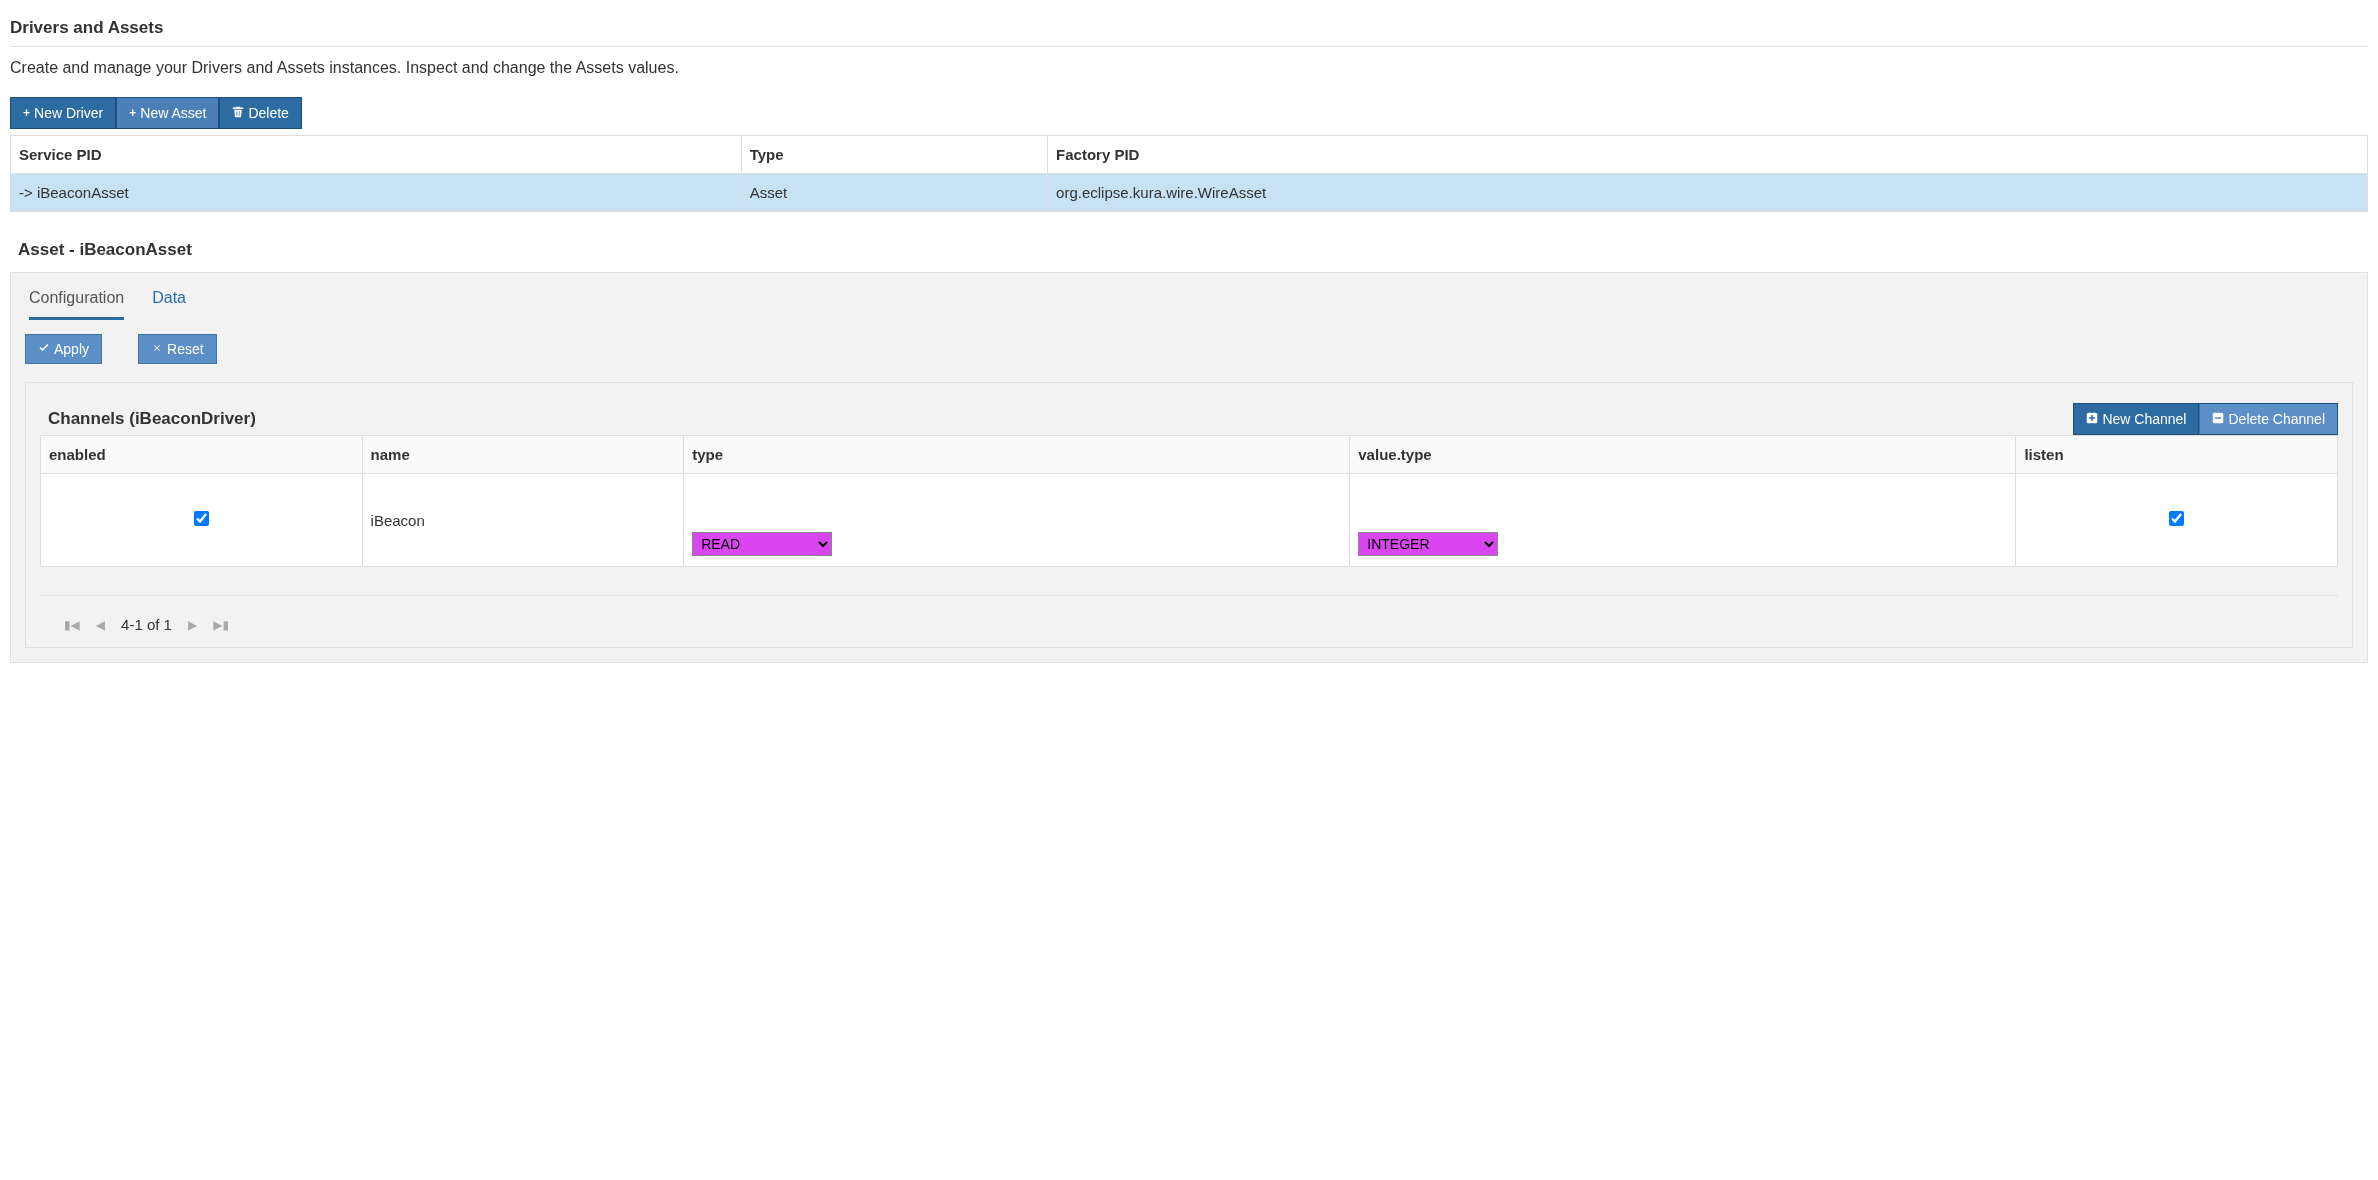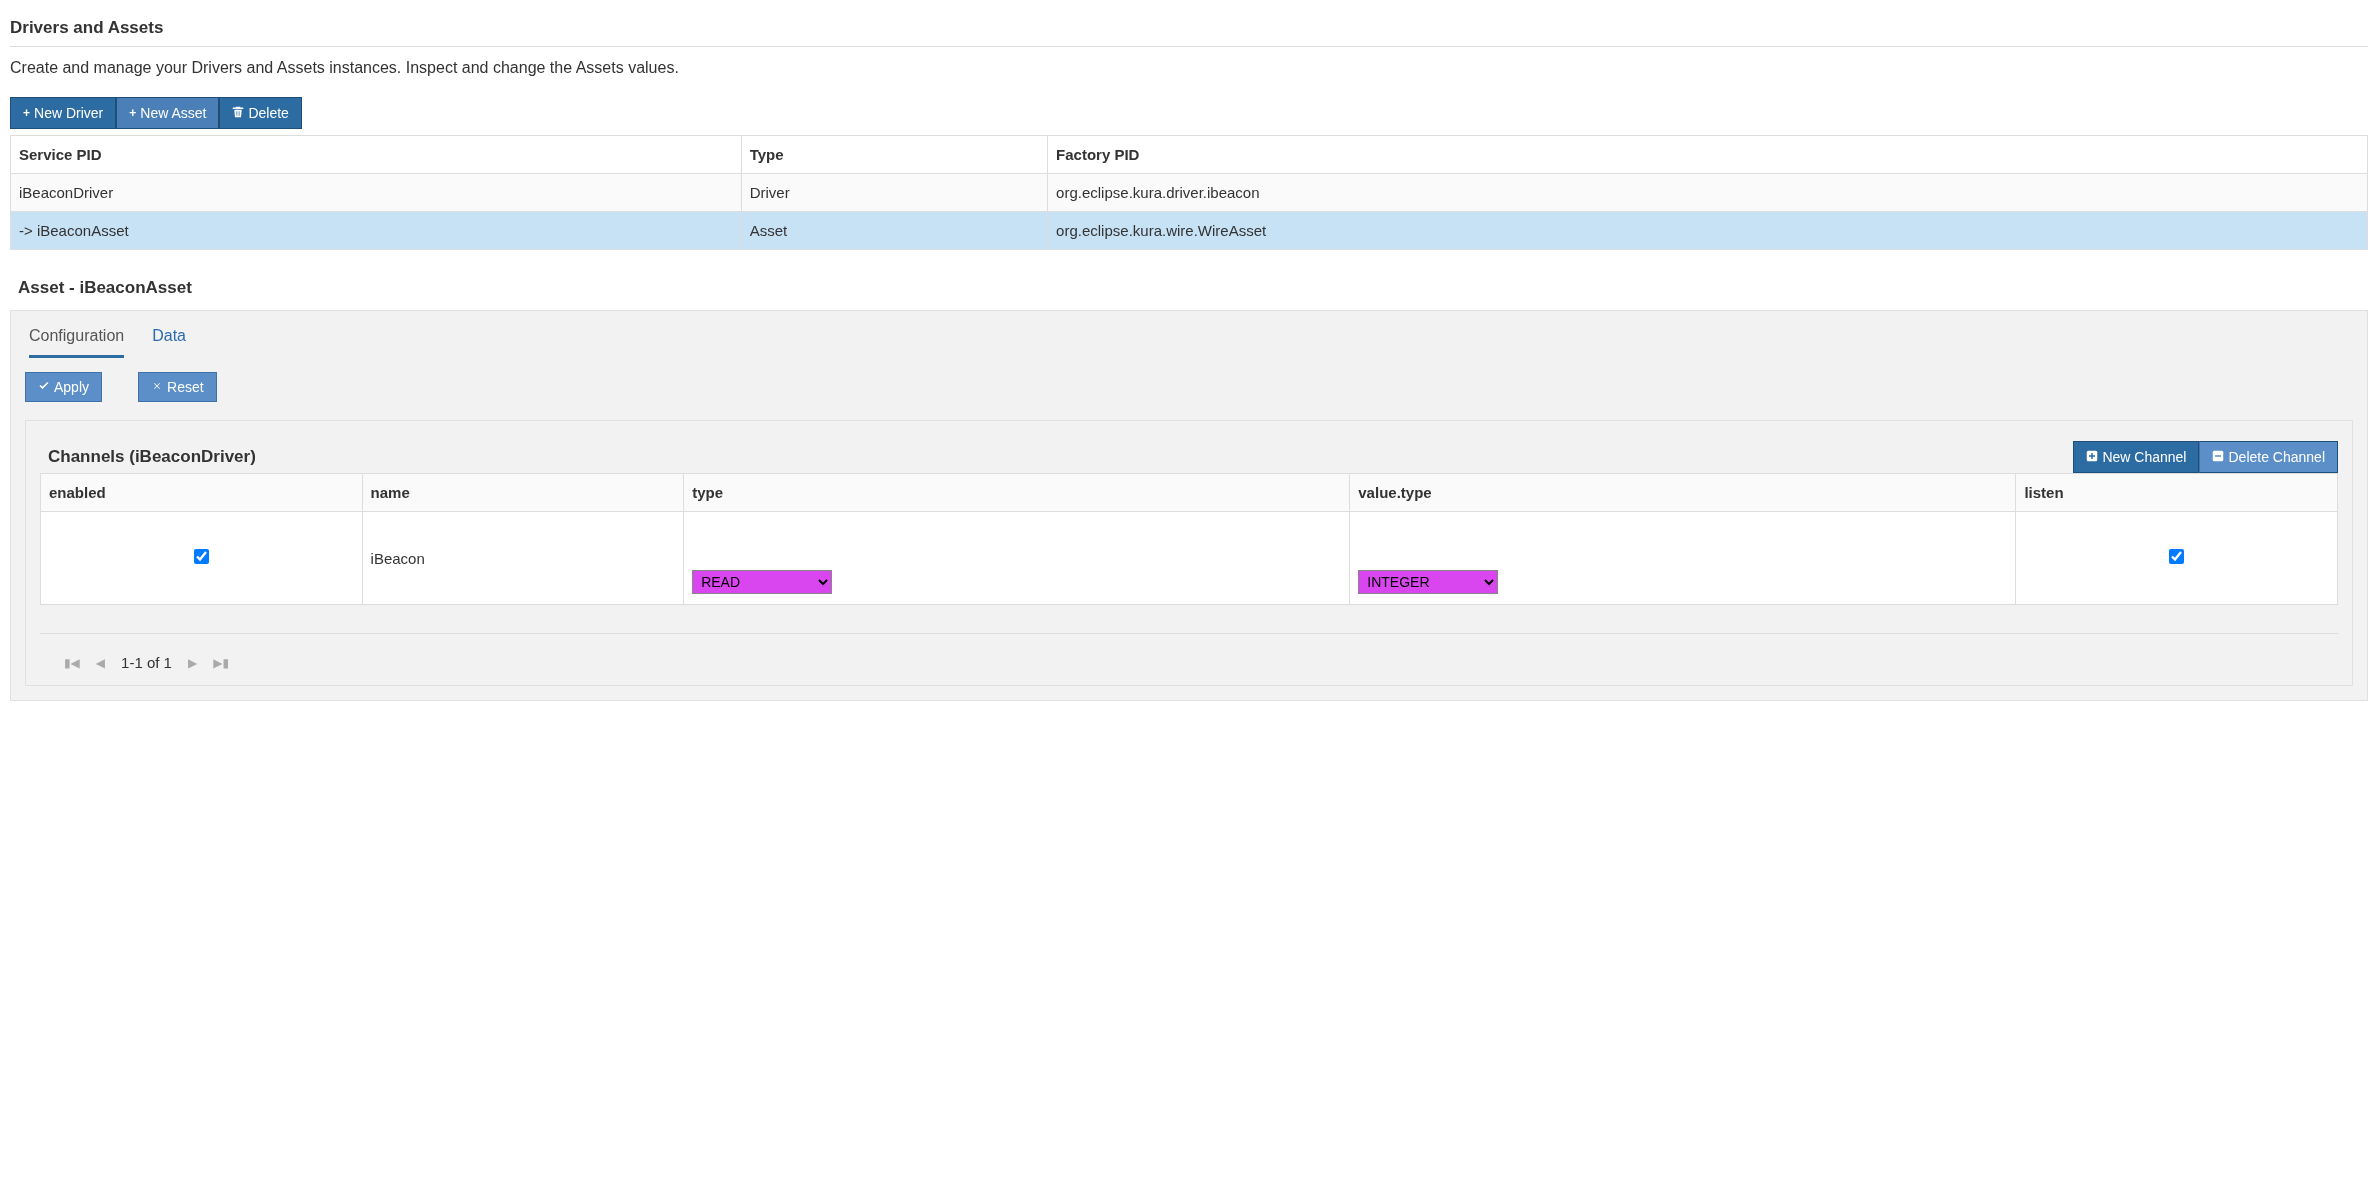--- a/index.html
+++ b/index.html
@@ -215,25 +215,20 @@
 
 <table class="instances">
   <thead>
     <tr>
       <th>Service PID</th>
       <th style="width:13%">Type</th>
       <th style="width:56%">Factory PID</th>
     </tr>
   </thead>
   <tbody>
-    <tr class="row-normal">
-      <td>iBeaconDriver</td>
-      <td>Driver</td>
-      <td>org.eclipse.kura.driver.ibeacon</td>
-    </tr>
     <tr class="row-selected">
       <td>-&gt; iBeaconAsset</td>
       <td>Asset</td>
       <td>org.eclipse.kura.wire.WireAsset</td>
     </tr>
   </tbody>
 </table>
 
 <div class="asset-title">Asset - iBeaconAsset</div>
 
@@ -316,21 +311,21 @@
             <td class="center">
               <input type="checkbox" checked="" style="">
             </td>
           </tr>
         </tbody>
       </table>
 
       <div class="pager">
         <span class="pbtn">▮◀</span>
         <span class="pbtn">◀</span>
-        <span class="plabel">1-1 of 1</span>
+        <span class="plabel">4-1 of 1</span>
         <span class="pbtn">▶</span>
         <span class="pbtn">▶▮</span>
       </div>
     </div>
   </div>
 </div>
 
 
 
 

